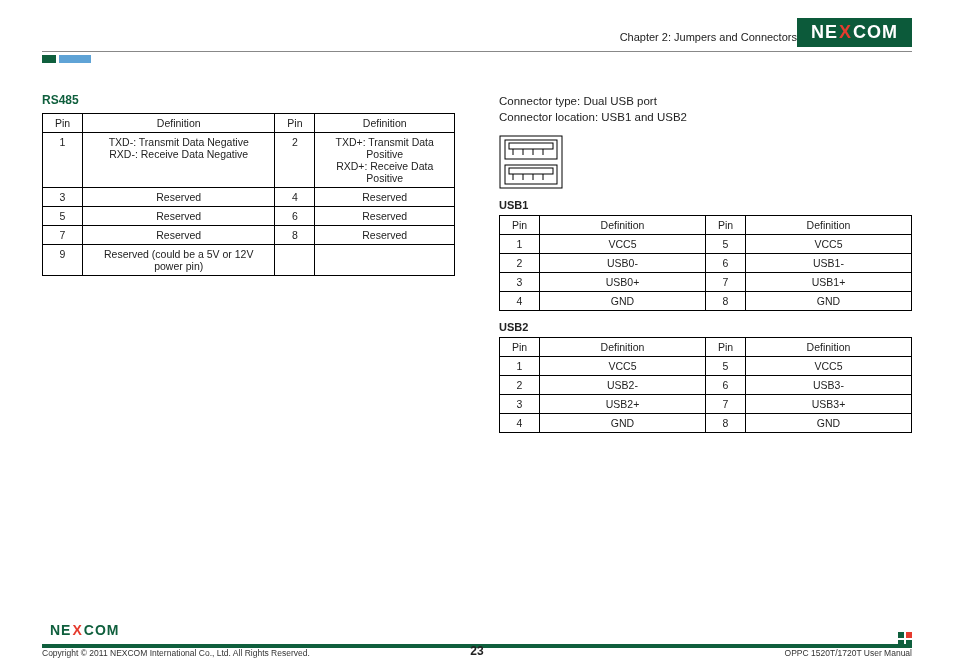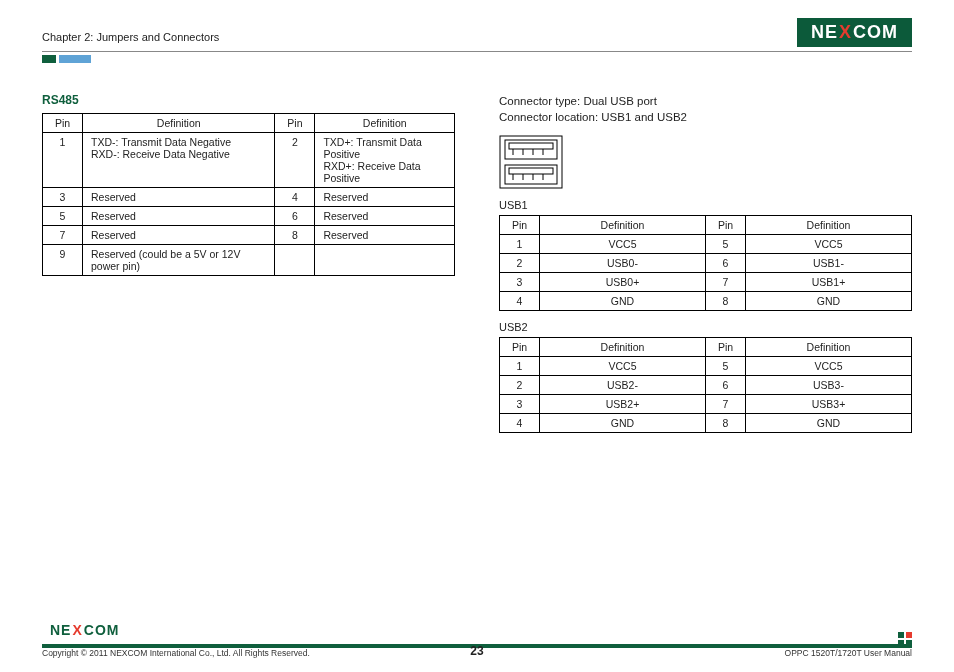--- a/index.html
+++ b/index.html
@@ -6,44 +6,44 @@
   body {
     font-family: "Segoe UI", Arial, sans-serif;
     font-size: 11px;
     color: #222;
     background: #fff;
     width: 954px;
     height: 672px;
     position: relative;
     padding: 18px 42px 0 42px;
   }
-  .header { display: flex; justify-content: space-between; align-items: flex-end; }
+  .header { display: flex; justify-content: flex-end; align-items: flex-end; }
   .chapter-title { font-size: 11px; color: #222; padding-bottom: 4px; }
   .logo-box {
     background: #0c5a3a; color: #fff; font-weight: bold; font-size: 18px;
     padding: 4px 14px; letter-spacing: 1px; display: flex; align-items: center;
   }
   .logo-x { color: #e63b2e; margin: 0 1px; }
   .hr-line { border-top: 1px solid #888; margin-top: 4px; }
   .accent { display: flex; margin-top: 3px; }
   .accent .a1 { width: 14px; height: 8px; background: #0f5f3d; margin-right: 3px; }
   .accent .a2 { width: 32px; height: 8px; background: #5fa3d6; }
 
   .columns { display: flex; gap: 44px; margin-top: 30px; }
   .col { flex: 1; }
 
   .section-title { color: #0f5f3d; font-weight: bold; font-size: 12px; margin-bottom: 6px; }
-  .sub-title { font-weight: normal; font-size: 11px; margin: 10px 0 4px 0; }
+  .sub-title { font-weight: bold; font-size: 11px; margin: 10px 0 4px 0; }
 
   table.pin { border-collapse: collapse; width: 100%; font-size: 10.5px; }
   table.pin th, table.pin td { border: 1px solid #000; padding: 3px 8px; vertical-align: top; }
   table.pin th { font-weight: normal; text-align: center; }
   table.pin td.pin-col { text-align: center; width: 40px; }
   table.pin td.def-col-center { text-align: center; }
-  table.rs485 td.def-col { text-align: left; }
+  table.rs485 td.def-col { text-align: center; }
 
   .body-text { font-size: 11.5px; line-height: 1.4; margin-bottom: 10px; }
 
   .usb-diagram { margin: 4px 0 8px 0; }
   .usb-diagram svg { display: block; }
 
   .footer {
     position: absolute; left: 42px; right: 42px; bottom: 14px;
   }
   .footer-bar { border-top: 4px solid #0f5f3d; position: relative; }

